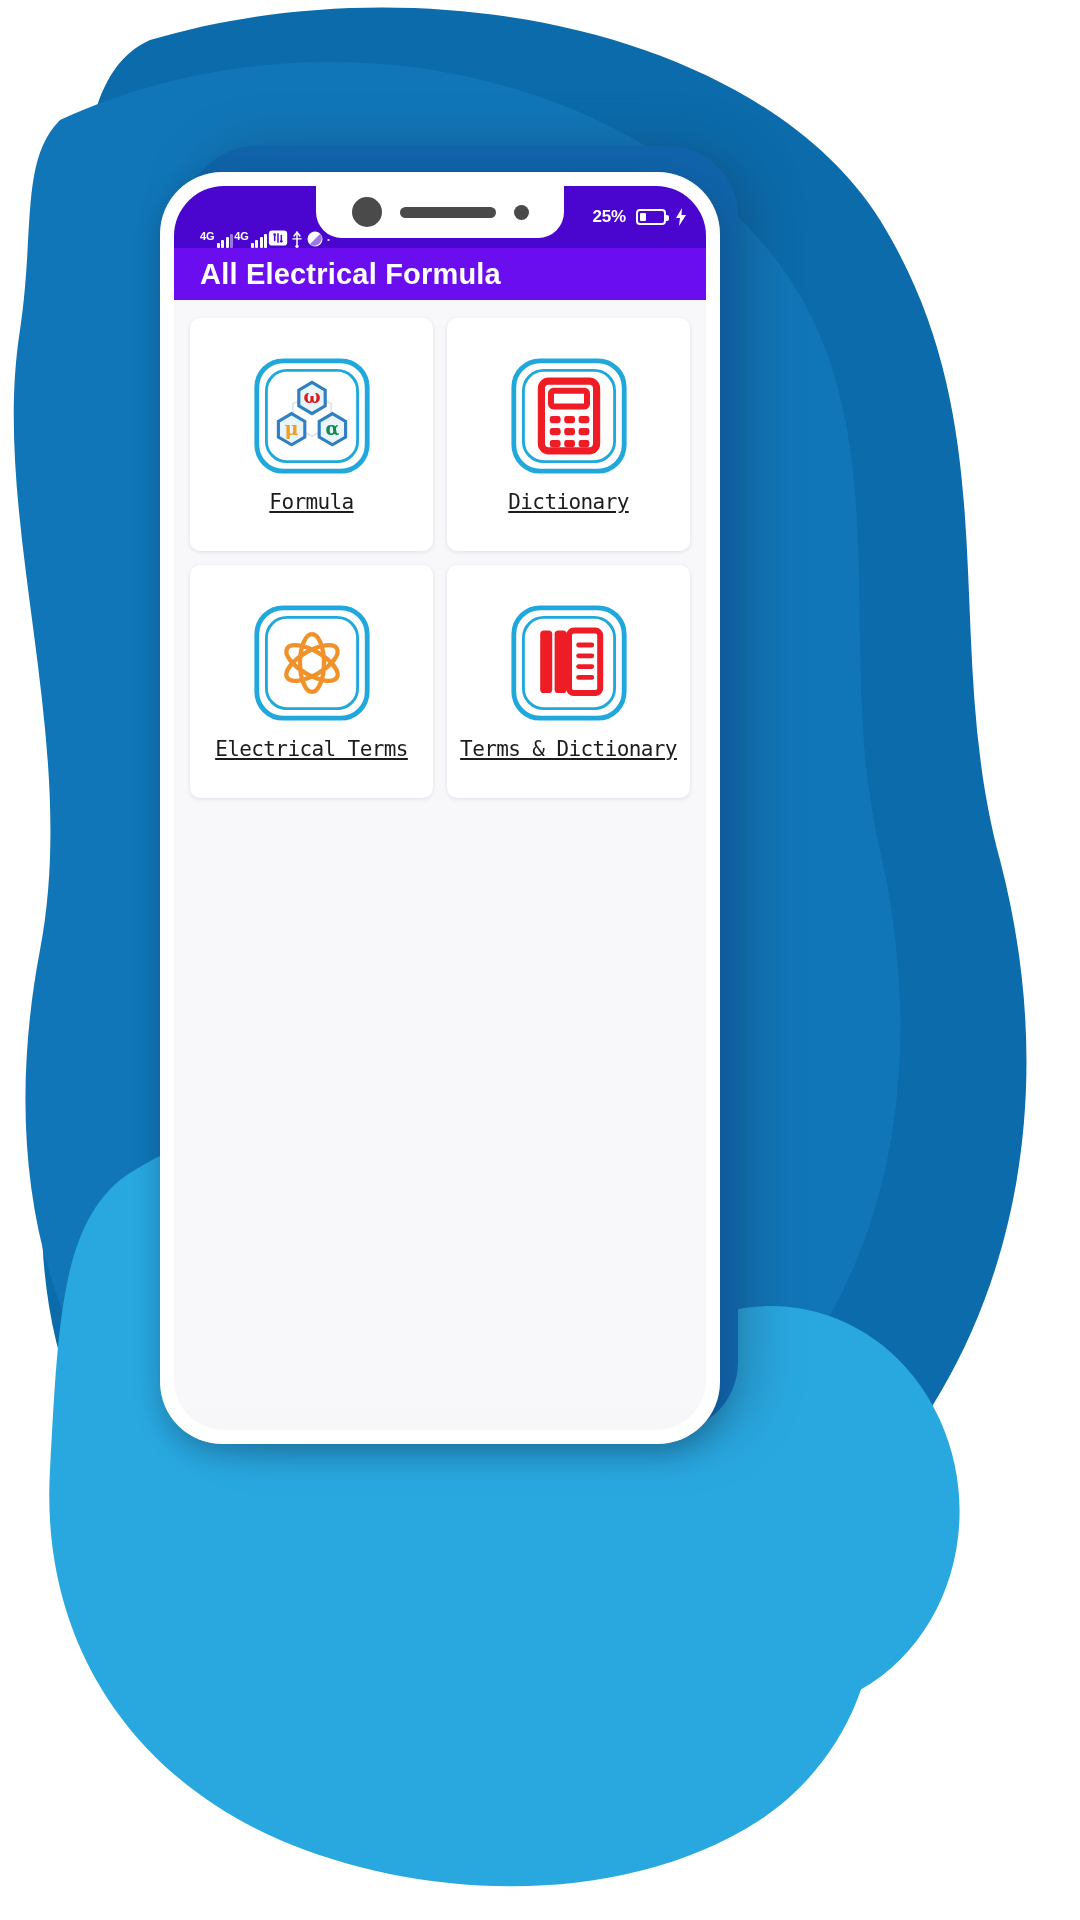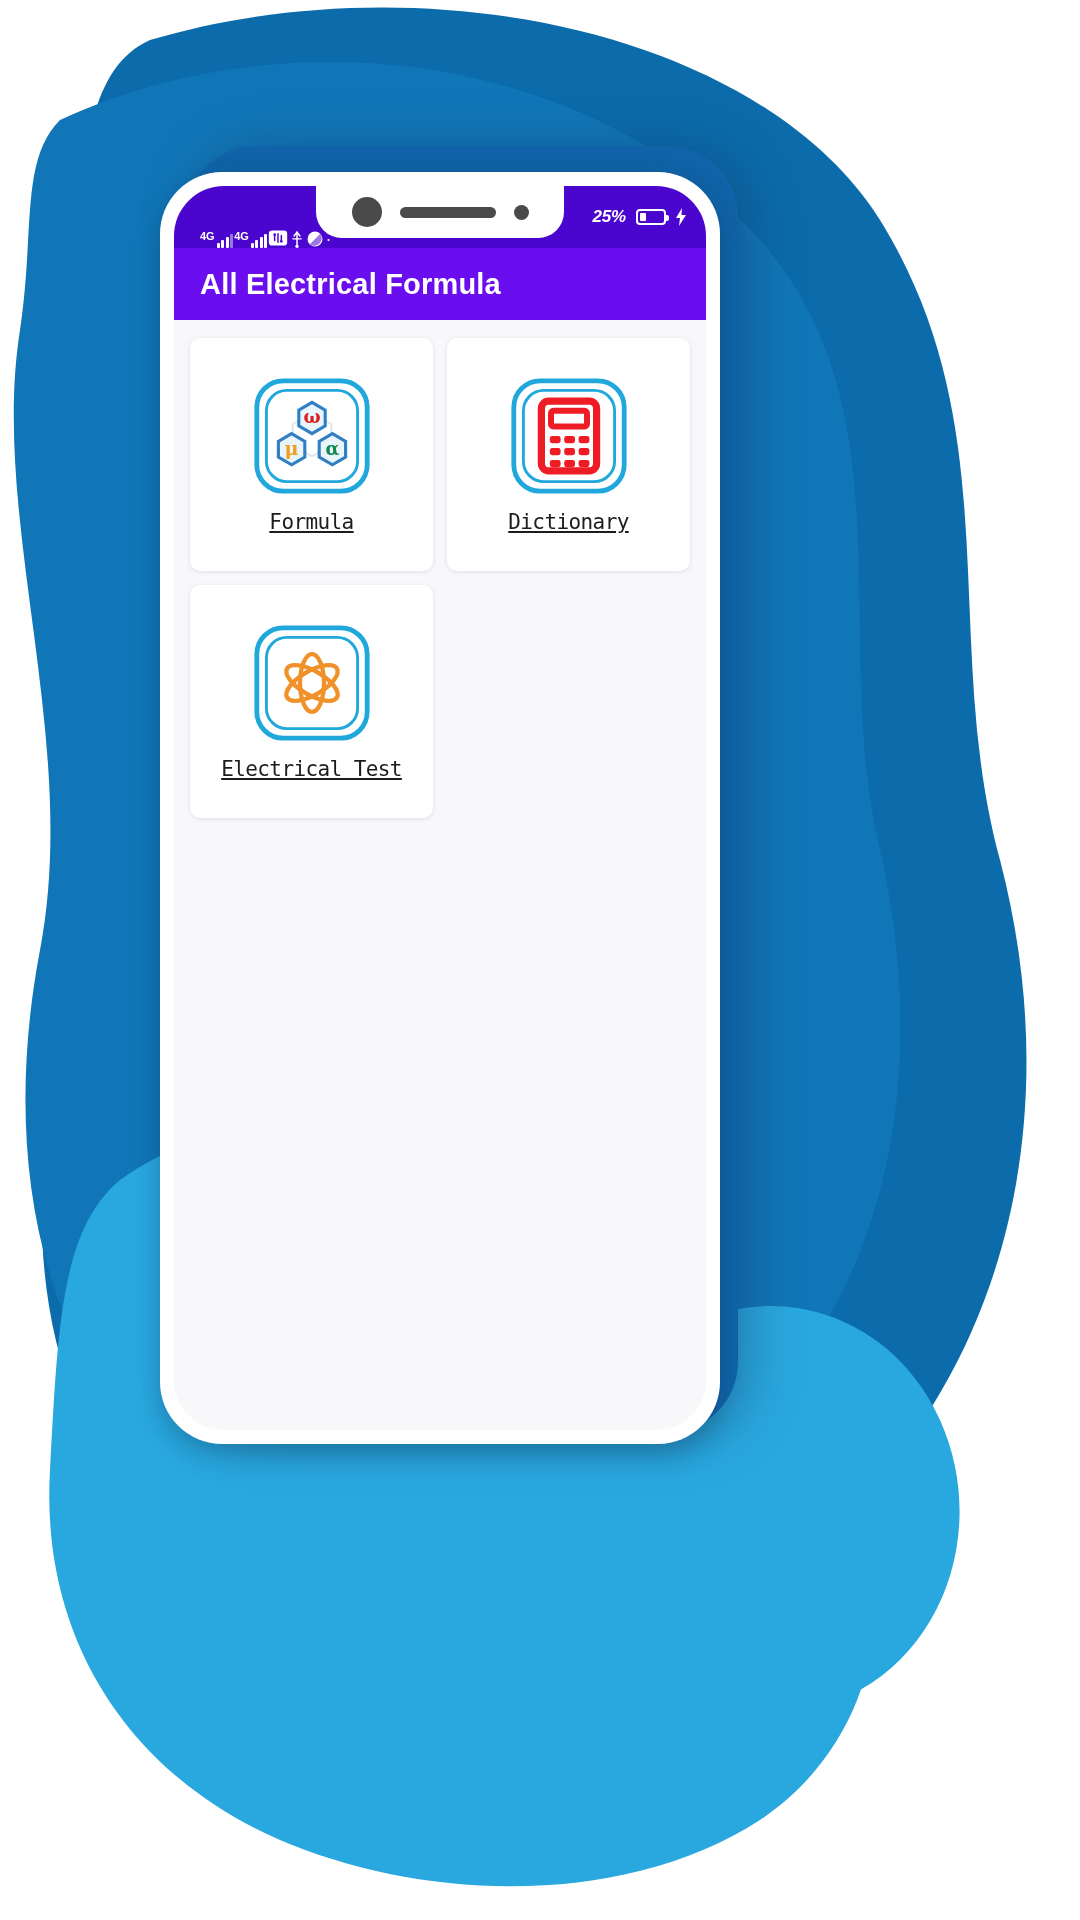--- a/index.html
+++ b/index.html
@@ -54,21 +54,21 @@
     height:62px;
     background:#4a06cf;
     color:#fff;
   }
   .sb-left {
     position:absolute; left:26px; top:0; height:62px;
     display:flex; align-items:flex-end; gap:1px;
   }
   .sb-right {
     position:absolute; right:20px; top:0; height:62px;
-    display:flex; align-items:center; gap:10px;font-style:italic;
+    display:flex; align-items:center; gap:10px;
   }
   .sig { display:flex; align-items:flex-end; gap:1.5px; height:15px; }
   .sig i { display:block; width:3px; background:#fff; border-radius:1px; }
   .sig i:nth-child(1){height:5px;} .sig i:nth-child(2){height:8px;}
   .sig i:nth-child(3){height:11px;} .sig i:nth-child(4){height:14px;}
   .sig.dim i:nth-child(4){ background:rgba(255,255,255,.45); }
   .sig-wrap { display:flex; align-items:flex-end; gap:2px; }
   .glabel { font-size:11px; font-weight:bold; line-height:1; margin-bottom:6px; }
   .batt-pct { font-size:17px; font-weight:bold; letter-spacing:-.2px; }
   .batt {
@@ -88,21 +88,21 @@
     border-bottom-left-radius:26px; border-bottom-right-radius:26px;
     display:flex; align-items:center; justify-content:center; gap:18px;
     z-index:4;
   }
   .cam { width:30px; height:30px; border-radius:50%; background:#4a4a4a; }
   .speaker { width:96px; height:11px; border-radius:6px; background:#4a4a4a; }
   .dot { width:15px; height:15px; border-radius:50%; background:#4a4a4a; }
 
   
   .appbar {
-    height:72px; background:#6a0ef0;
+    height:52px; background:#6a0ef0;
     display:flex; align-items:center; padding:12px 26px;
   }
   .appbar h1 { font-size:29px; font-weight:bold; color:#fff; letter-spacing:.2px; }
 
   
   .content { background:#f8f8fa; height:1110px; padding:18px 16px 0; }
   .grid { display:grid; grid-template-columns:1fr 1fr; gap:14px; }
   .card {
     background:#fff;
     border-radius:10px;
@@ -246,22 +246,38 @@
         <div class="card">
           <svg class="ico" viewBox="0 0 100 100">
             <rect x="4" y="4" width="92" height="92" rx="22" fill="none" stroke="#20a8dd" stroke-width="4"></rect>
             <rect x="12" y="12" width="76" height="76" rx="17" fill="none" stroke="#20a8dd" stroke-width="2.4"></rect>
             <g stroke="#f0912a" stroke-width="3.6" fill="none" stroke-linecap="round">
               <ellipse cx="50" cy="50" rx="24" ry="10" transform="rotate(30 50 50)"></ellipse>
               <ellipse cx="50" cy="50" rx="24" ry="10" transform="rotate(90 50 50)"></ellipse>
               <ellipse cx="50" cy="50" rx="24" ry="10" transform="rotate(150 50 50)"></ellipse>
             </g>
           </svg>
-          <div class="lbl">Electrical Test</div>
-        </div>
-
+          <div class="lbl">Electrical Terms</div>
+        </div>
+
+        <div class="card">
+          <svg class="ico" viewBox="0 0 100 100">
+            <rect x="4" y="4" width="92" height="92" rx="22" fill="none" stroke="#20a8dd" stroke-width="4"></rect>
+            <rect x="12" y="12" width="76" height="76" rx="17" fill="none" stroke="#20a8dd" stroke-width="2.4"></rect>
+            <rect x="26" y="23" width="10" height="52" rx="3" fill="#ee1c25"></rect>
+            <rect x="38" y="23" width="10" height="52" rx="3" fill="#ee1c25"></rect>
+            <rect x="50" y="23" width="26" height="52" rx="4" fill="none" stroke="#ee1c25" stroke-width="5"></rect>
+            <g fill="#ee1c25">
+              <rect x="56" y="33" width="15" height="4" rx="2"></rect>
+              <rect x="56" y="42" width="15" height="4" rx="2"></rect>
+              <rect x="56" y="51" width="15" height="4" rx="2"></rect>
+              <rect x="56" y="60" width="15" height="4" rx="2"></rect>
+            </g>
+          </svg>
+          <div class="lbl">Terms &amp; Dictionary</div>
+        </div>
 
 
       </div>
     </div>
 
   </div>
 </div>
 
 </body></html>

